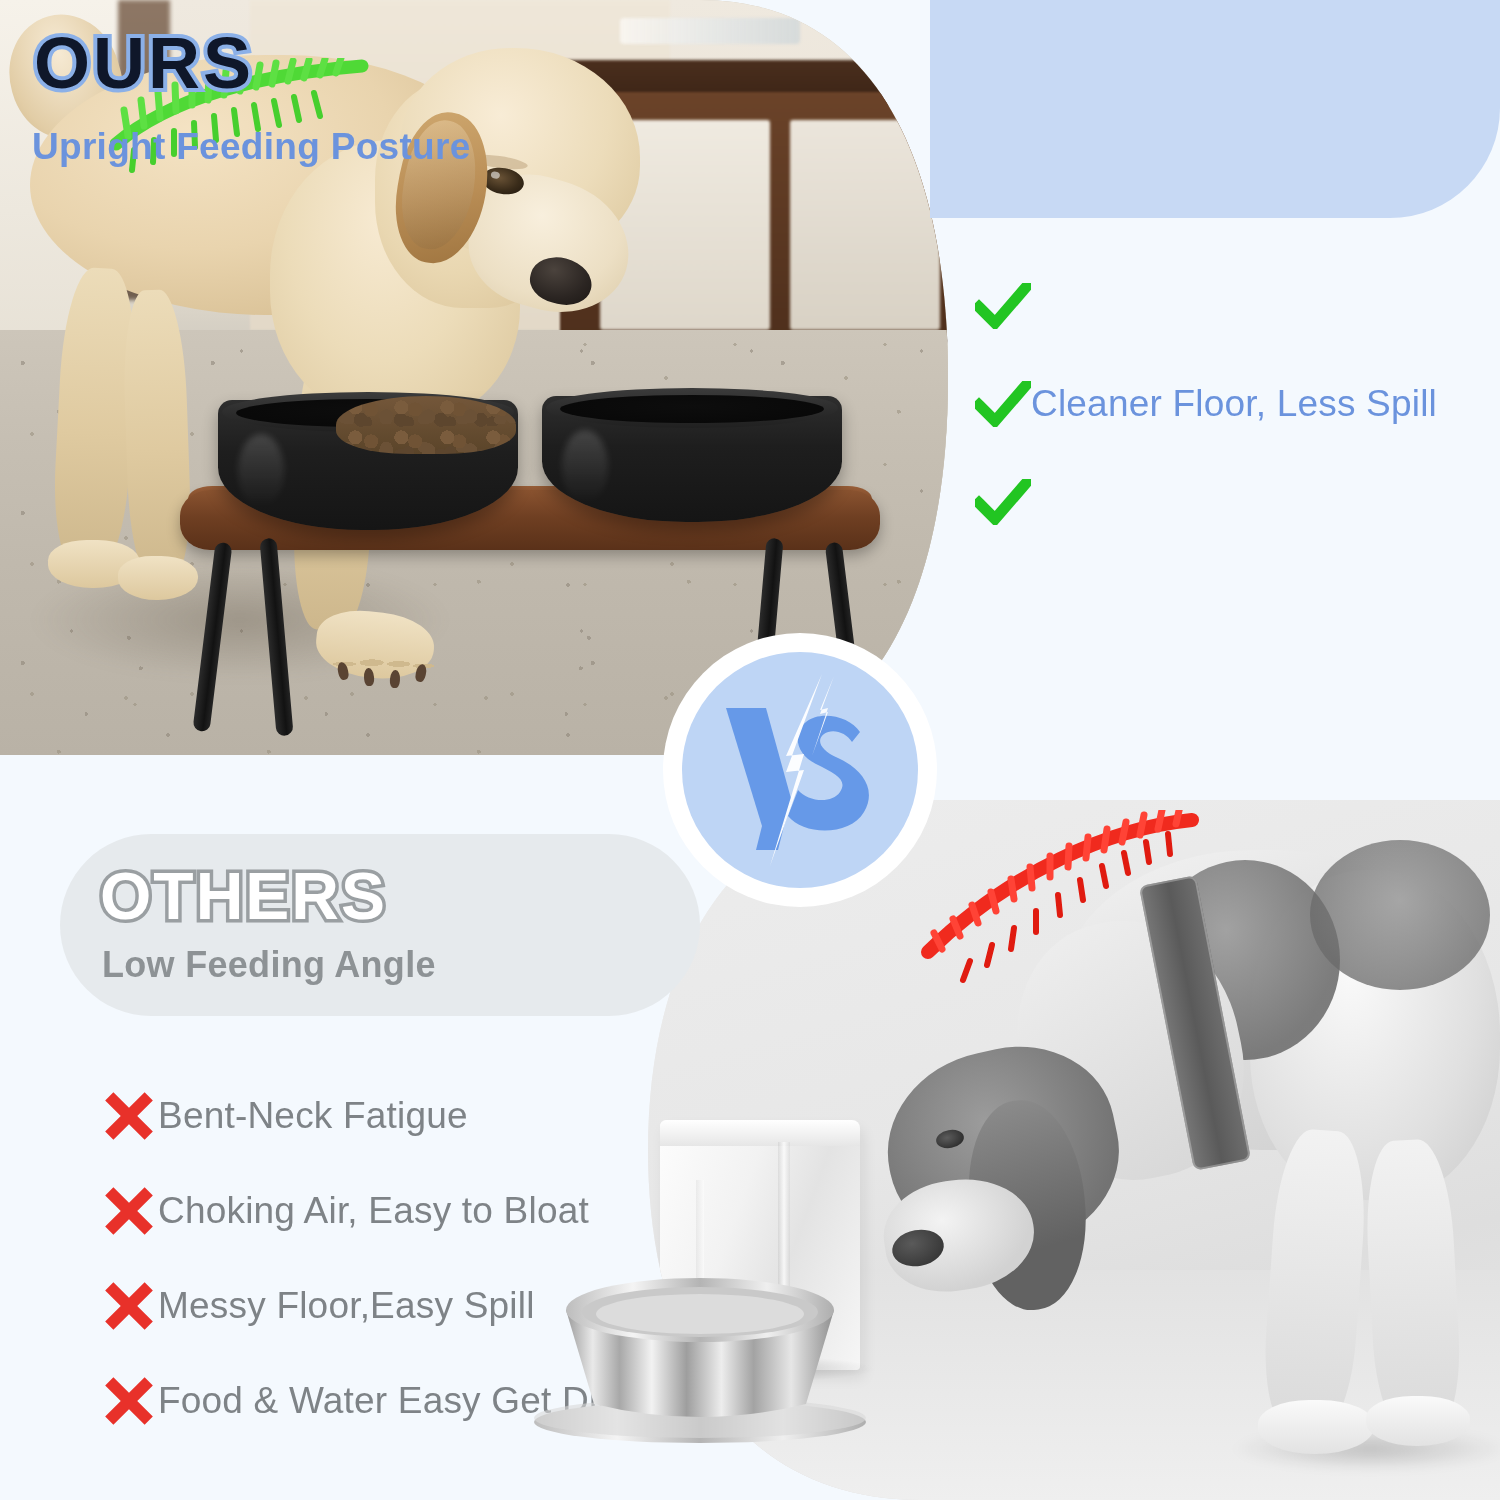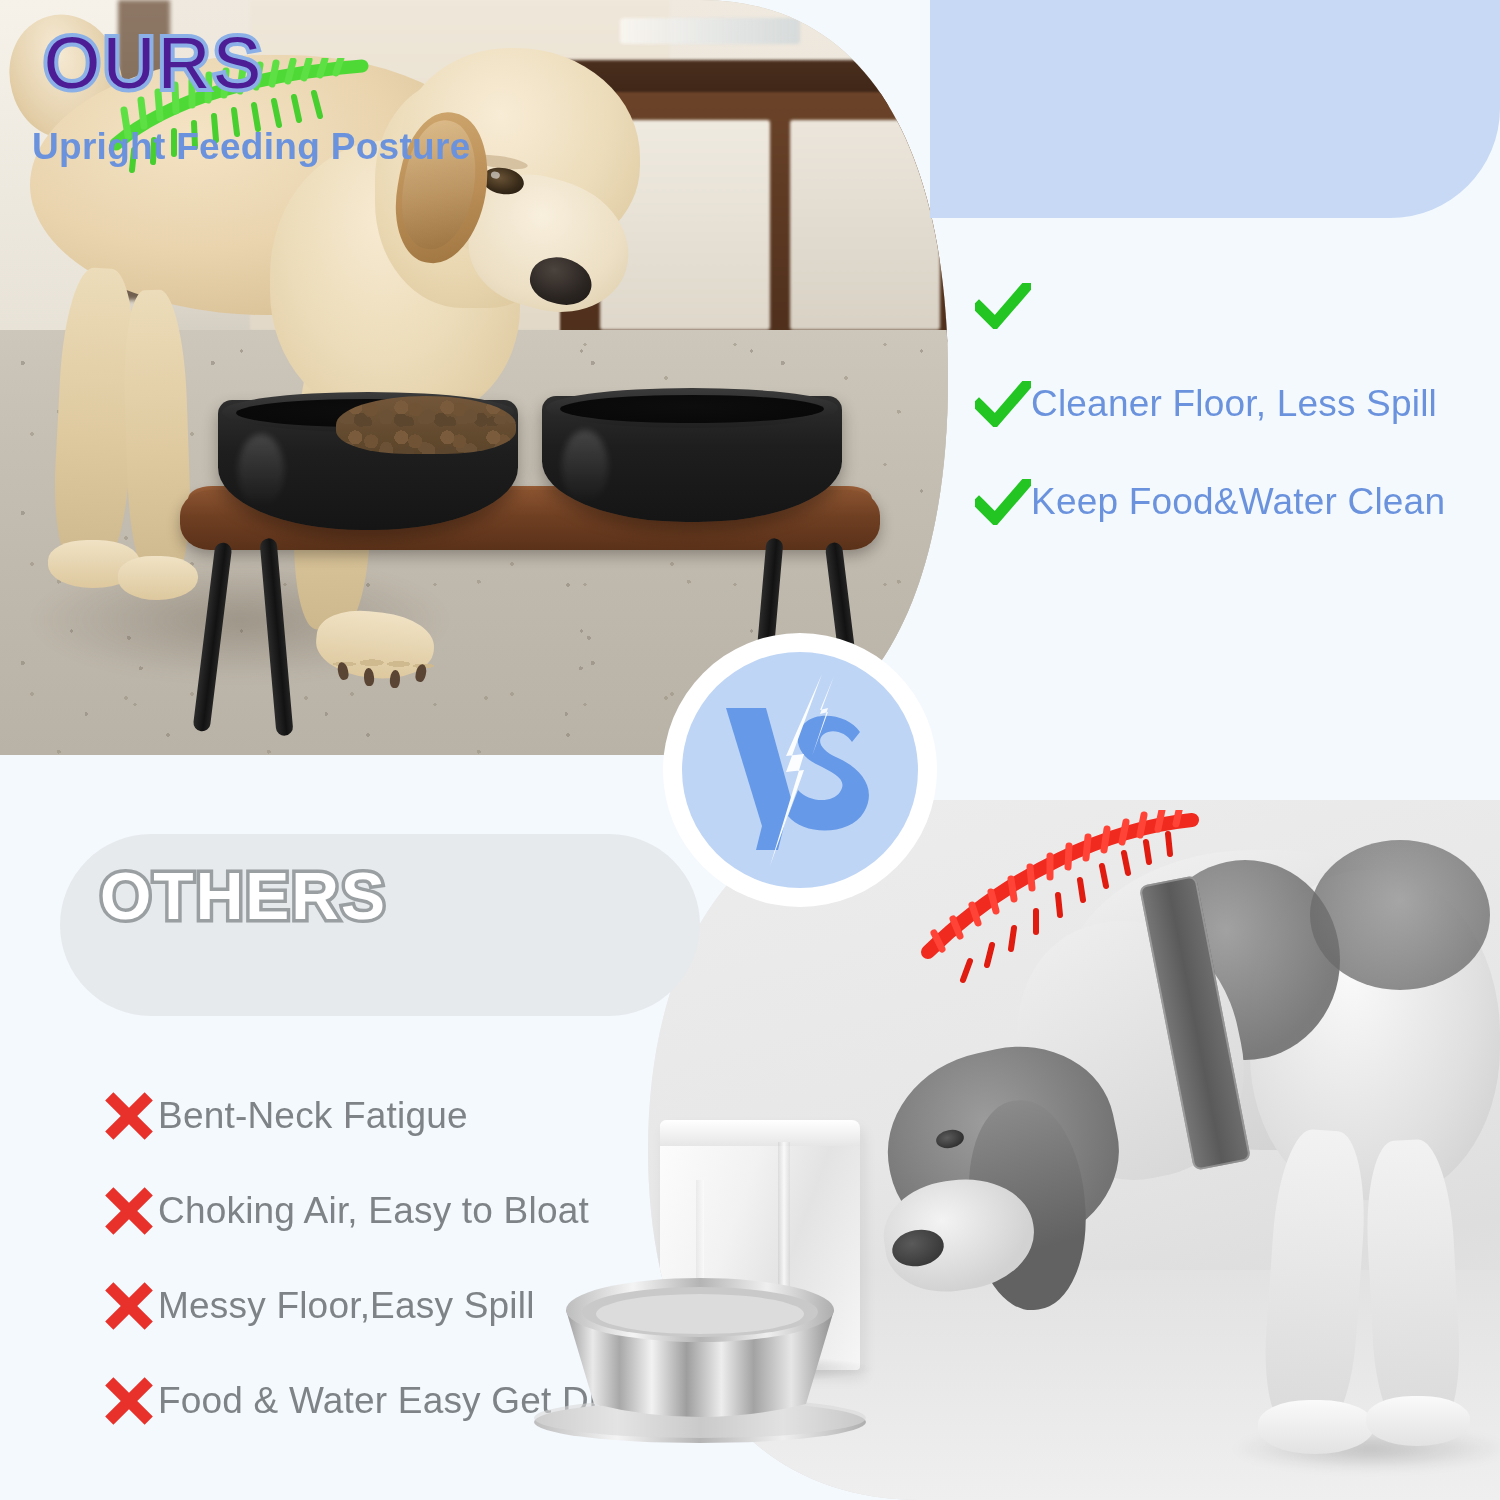--- a/index.html
+++ b/index.html
@@ -130,22 +130,22 @@
       linear-gradient(180deg,#74573a,#5a4429);
     background-size:42px 34px,46px 30px,40px 36px,44px 32px,38px 28px,42px 30px,100% 100%;}
 
   
   .ours-panel{
     position:absolute;left:930px;top:0;width:570px;height:218px;
     background:#c7d9f4;
     border-bottom-right-radius:110px;
   }
   .ours-title{
-    position:absolute;left:44px;top:22px;
-    font-size:72px;font-weight:normal;letter-spacing:3px;color:#4c1d95;
+    position:absolute;left:34px;top:22px;
+    font-size:72px;font-weight:bold;letter-spacing:3px;color:#0f172a;
     -webkit-text-stroke:8px #8bb0e8; paint-order:stroke fill;
   }
   .ours-sub{
     position:absolute;left:32px;top:126px;
     font-size:37px;font-weight:bold;color:#6b93dd;letter-spacing:.3px;
   }
 
   .pros{position:absolute;left:975px;top:276px;width:520px;}
   .pro-row{display:flex;align-items:center;height:60px;margin-bottom:38px;}
   .check{width:56px;flex:0 0 56px;}
@@ -346,21 +346,20 @@
     <div class="pro-row">
       <svg class="check" viewBox="0 0 56 46">
         <path d="M4,24 L20,40 L52,3" stroke="#22c522" stroke-width="11" fill="none" stroke-linecap="square" stroke-linejoin="miter"></path>
       </svg>
       <span class="pro-text">Cleaner Floor, Less Spill</span>
     </div>
     <div class="pro-row">
       <svg class="check" viewBox="0 0 56 46">
         <path d="M4,24 L20,40 L52,3" stroke="#22c522" stroke-width="11" fill="none" stroke-linecap="square" stroke-linejoin="miter"></path>
       </svg>
-      <span class="pro-text">Keep Food&amp;Water Clean</span>
     </div>
   </div>
 
   <div class="bot-photo">
     <div class="bot-bg"></div>
     <div class="bot-floor"></div>
 
     <div class="bag">
       <div class="fold"></div>
       <div class="crease"></div>
@@ -444,20 +443,21 @@
     <ellipse cx="170" cy="152" rx="166" ry="21" fill="url(#steelBase)"></ellipse>
     <ellipse cx="170" cy="148" rx="166" ry="20" fill="#d8d8d8" opacity=".6"></ellipse>
     <path d="M36,40 L64,134 Q170,160 276,134 L304,40 Z" fill="url(#steelBody)"></path>
     <ellipse cx="170" cy="40" rx="134" ry="32" fill="url(#steelBase)"></ellipse>
     <ellipse cx="170" cy="42" rx="118" ry="25" fill="#c9c9c9"></ellipse>
     <ellipse cx="170" cy="44" rx="104" ry="20" fill="#dcdcdc"></ellipse>
   </svg>
 
   <div class="others-panel"></div>
   <div class="others-title">OTHERS</div>
+  <div class="others-sub">Low Feeding Angle</div>
 
   <div class="cons">
     <div class="con-row">
       <svg class="xmark" viewBox="0 0 50 50">
         <path d="M8,8 L42,42 M42,8 L8,42" stroke="#e8312a" stroke-width="10" stroke-linecap="butt"></path>
       </svg>
       <span class="con-text">Bent-Neck Fatigue</span>
     </div>
     <div class="con-row">
       <svg class="xmark" viewBox="0 0 50 50">

